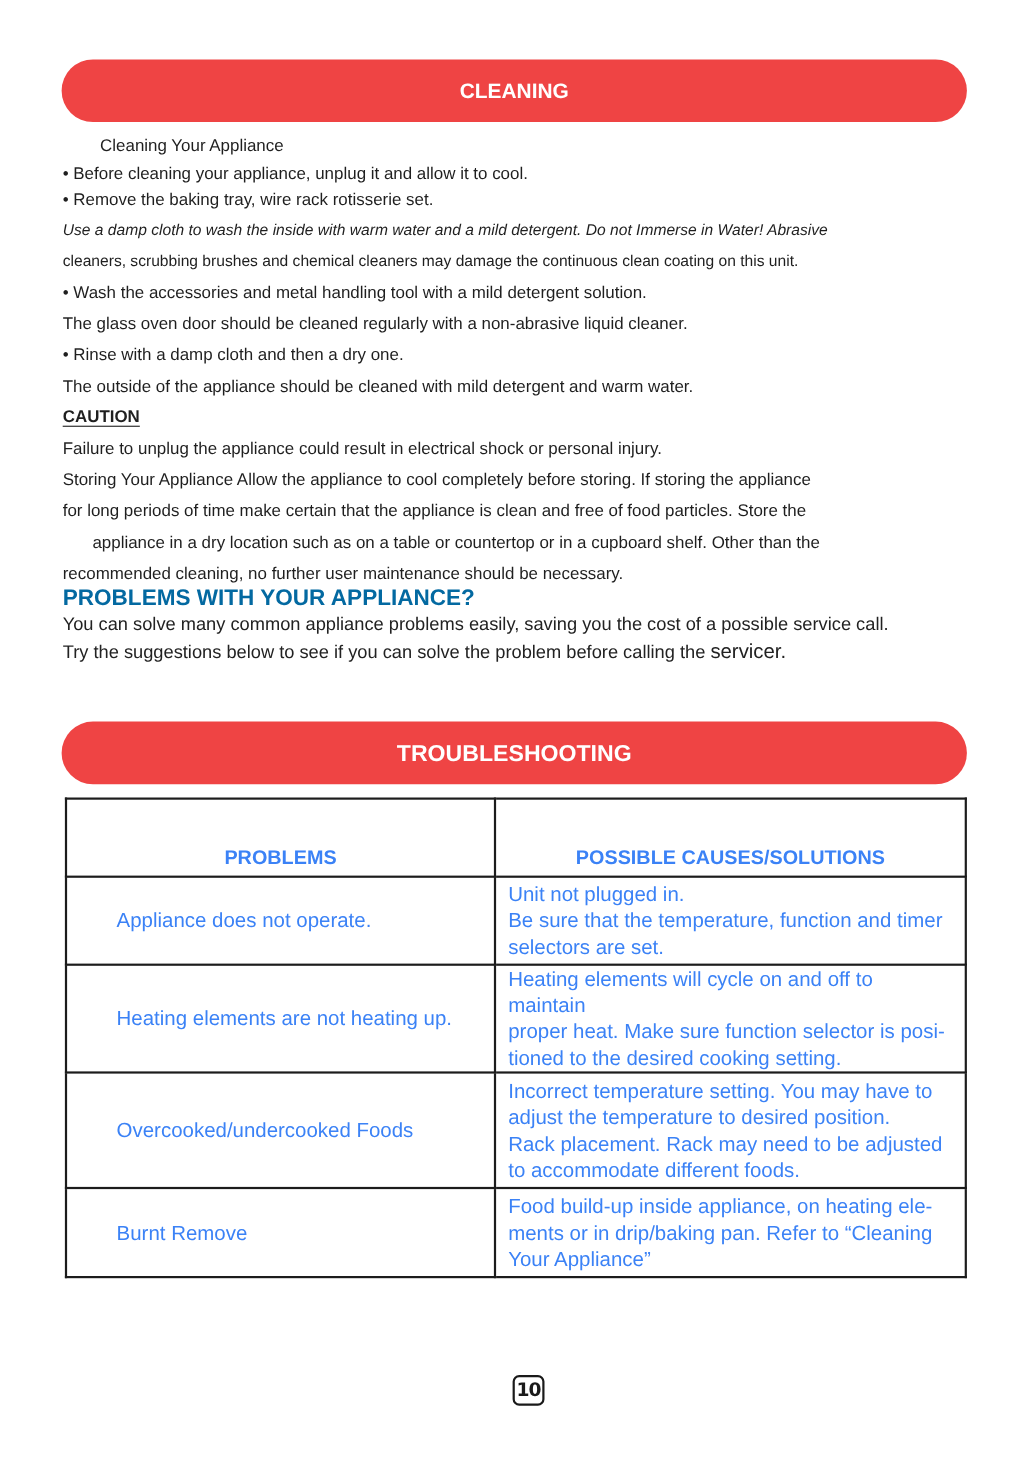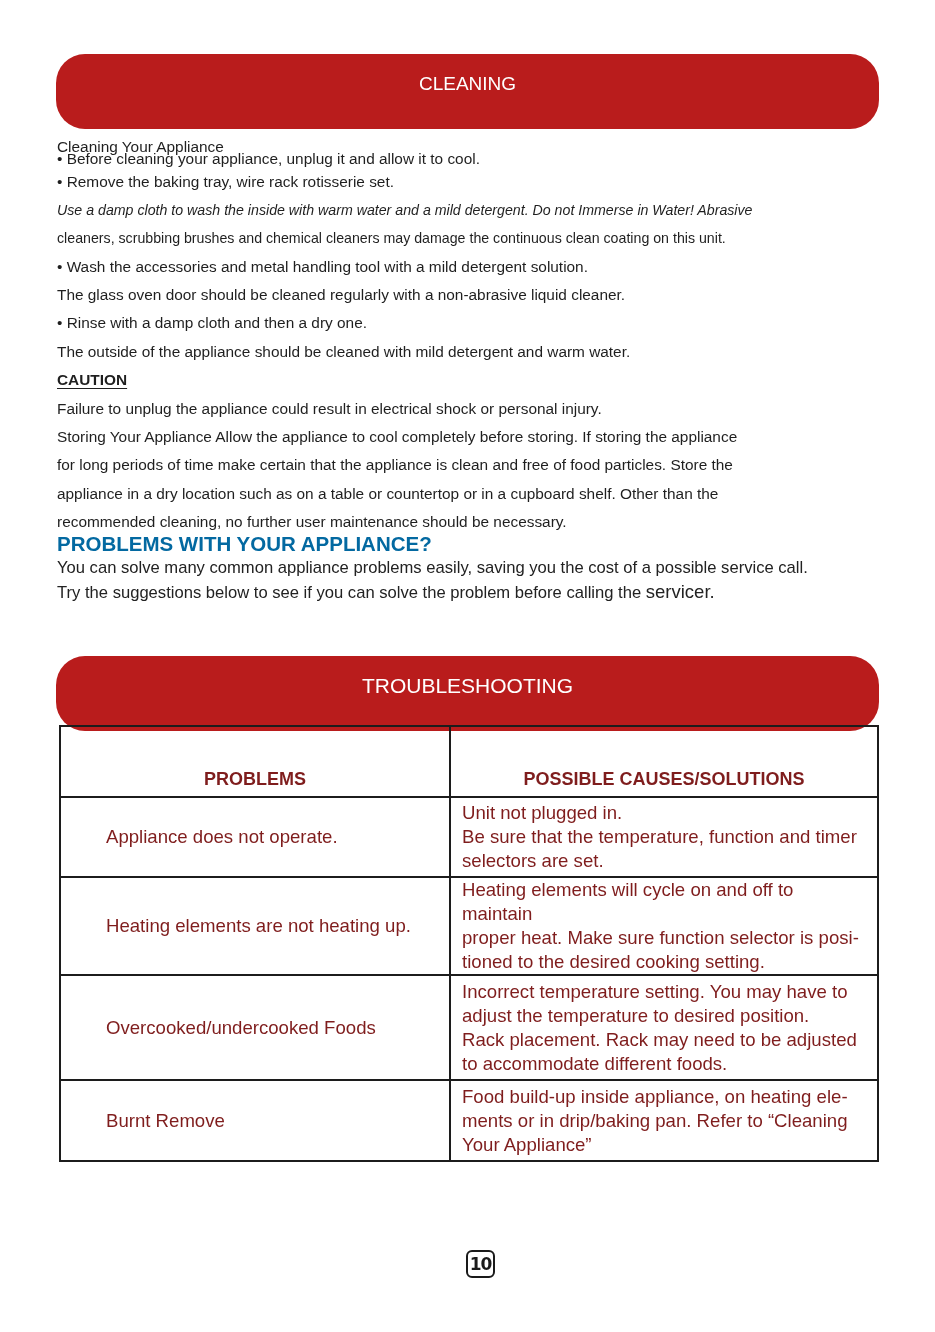--- a/index.html
+++ b/index.html
@@ -1,56 +1,56 @@
 <!DOCTYPE html>
 <html><head>
   <meta charset="utf-8">
   <style>
     html, body { margin: 0; padding: 0; background: #ffffff; }
     body { width: 935px; height: 1332px; position: relative; overflow: hidden; color: #1a1a1a; font-family: "Liberation Sans", sans-serif; }
-    .pill { position: absolute; left: 56px; width: 823px; height: 75px; background: #b91c1c; border-radius: 29px; color: #ffffff; font-weight: normal; font-size: 19px; text-align: center; line-height: 60px; letter-spacing: 0px; }
+    .pill { position: absolute; left: 56px; width: 823px; height: 57px; background: #ef4444; border-radius: 29px; color: #ffffff; font-weight: bold; font-size: 19px; text-align: center; line-height: 60px; letter-spacing: 0px; }
     #pill-cleaning { top: 54px; }
     #pill-trouble { top: 656px; font-size: 21px; }
     .line { position: absolute; left: 57px; white-space: nowrap; font-size: 15.4px; color: #1f1f1f; }
     .narrow { font-size: 14.2px; }
     .underline { text-decoration: underline; text-underline-offset: 3px; }
     .h2 { position: absolute; left: 57px; top: 532px; font-size: 20.5px; font-weight: bold; color: #0369a1; white-space: nowrap; }
     .intro { position: absolute; left: 57px; font-size: 16.6px; color: #222; white-space: nowrap; }
     .intro .big { font-size: 18.5px; }
     table.ts { position: absolute; left: 59px; top: 725px; width: 820px; border-collapse: collapse; font-family: "Liberation Sans", sans-serif; }
-    table.ts td, table.ts th { border: 2.5px solid #1c1c1c; vertical-align: middle; padding: 0 11px; font-size: 18.6px; line-height: 24px; color: #7f1d1d; }
+    table.ts td, table.ts th { border: 2.5px solid #1c1c1c; vertical-align: middle; padding: 0 11px; font-size: 18.6px; line-height: 24px; color: #3b82f6; }
     table.ts th { font-weight: bold; font-size: 18px; height: 56px; padding-top: 8px; text-align: center; vertical-align: bottom; padding-bottom: 5px; }
     table.ts td.c1 { width: 332px; padding-left: 45px; }
     table.ts td.c2 { }
     .r1 { height: 80px; } .r2 { height: 58px; } .r3 { height: 81px; } .r4 { height: 105px; } .r5 { height: 81px; }
     .sol-line { display: block; }
     .page-num { position: absolute; left: 466px; top: 1250px; width: 25px; height: 24px; border: 2.5px solid #1a1a1a; border-radius: 6px; font-weight: bold; font-size: 17px; text-align: center; line-height: 24px; font-family: "DejaVu Sans", sans-serif; letter-spacing: -1px; }
   </style>
 </head>
 <body>
 
 <div id="pill-cleaning" class="pill">
   <span>CLEANING</span>
 </div>
 
 <div>
-  <div class="line" style="top:138px;">Cleaning Your Appliance</div>
+  <div class="line" style="top:124px;margin-left:34px;">Cleaning Your Appliance</div>
   <div class="line" style="top:150px;">• Before cleaning your appliance, unplug it and allow it to cool.</div>
   <div class="line" style="top:173px;">• Remove the baking tray, wire rack rotisserie set.</div>
   <div class="line narrow" style="top:202px;font-style:italic;">Use a damp cloth to wash the inside with warm water and a mild detergent. Do not Immerse in Water! Abrasive</div>
   <div class="line narrow" style="top:230px;">cleaners, scrubbing brushes and chemical cleaners may damage the continuous clean coating on this unit.</div>
   <div class="line" style="top:258px;">• Wash the accessories and metal handling tool with a mild detergent solution.</div>
   <div class="line" style="top:286px;">The glass oven door should be cleaned regularly with a non-abrasive liquid cleaner.</div>
   <div class="line" style="top:314px;">• Rinse with a damp cloth and then a dry one.</div>
   <div class="line" style="top:343px;">The outside of the appliance should be cleaned with mild detergent and warm water.</div>
   <div class="line underline" style="top:371px;font-weight:bold;">CAUTION</div>
   <div class="line" style="top:400px;">Failure to unplug the appliance could result in electrical shock or personal injury.</div>
   <div class="line" style="top:428px;">Storing Your Appliance Allow the appliance to cool completely before storing. If storing the appliance</div>
   <div class="line" style="top:456px;">for long periods of time make certain that the appliance is clean and free of food particles. Store the</div>
-  <div class="line" style="top:485px;">appliance in a dry location such as on a table or countertop or in a cupboard shelf. Other than the</div>
+  <div class="line" style="top:485px;margin-left:27px;">appliance in a dry location such as on a table or countertop or in a cupboard shelf. Other than the</div>
   <div class="line" style="top:513px;">recommended cleaning, no further user maintenance should be necessary.</div>
 </div>
 
 <div class="h2">PROBLEMS WITH YOUR APPLIANCE?</div>
 <div class="intro" style="top:558px;">You can solve many common appliance problems easily, saving you the cost of a possible service call.</div>
 <div class="intro" style="top:581px;"><span>Try the suggestions below to see if you can solve the problem before calling the </span><span class="big">servicer.</span></div>
 
 <div id="pill-trouble" class="pill">
   <span>TROUBLESHOOTING</span>
 </div>

